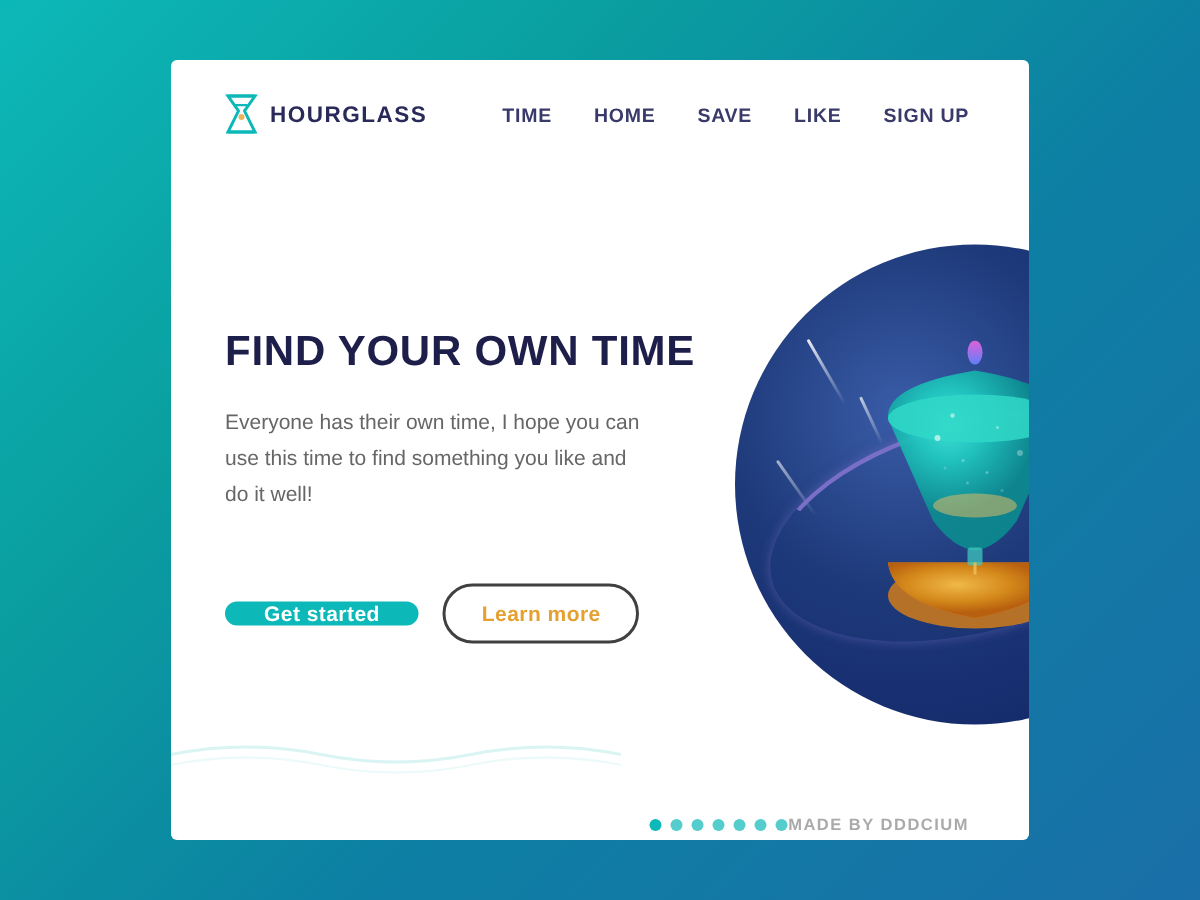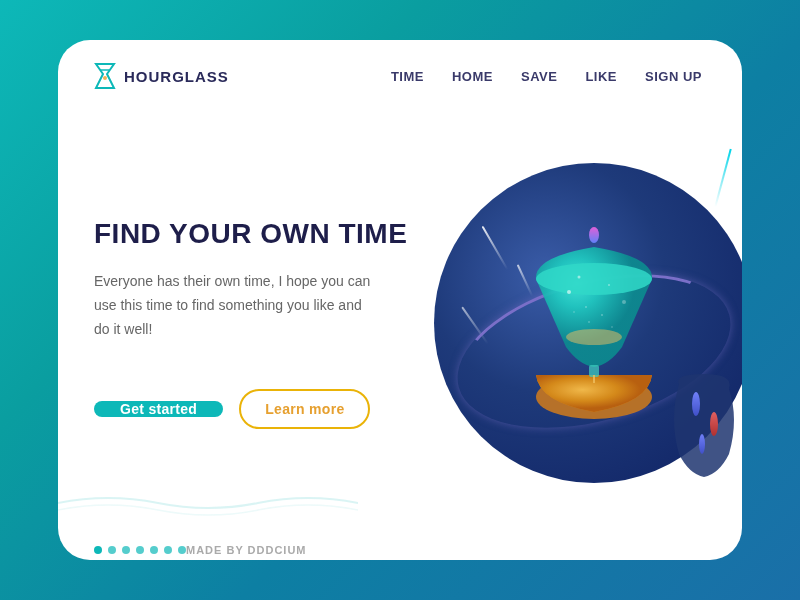--- a/index.html
+++ b/index.html
@@ -9,24 +9,24 @@
       height: 600px;
       display: flex;
       align-items: center;
       justify-content: center;
       background: linear-gradient(135deg, #0db8b8 0%, #0a9ea0 30%, #0d7fa3 60%, #1a6fa8 100%);
       font-family: 'Segoe UI', Arial, sans-serif;
       overflow: hidden;
     }
 
     .card {
-      width: 684px;
+      width: 572px;
       height: 520px;
       background: #fff;
-      border-radius: 32px;
+      border-radius: 4px;
       position: relative;
       overflow: hidden;
       display: flex;
       flex-direction: column;
       gap: 43px;
     }
 
     
     .header {
       display: flex;
@@ -116,21 +116,21 @@
       padding: 0 26px;
       font-size: 14px;
       font-weight: 600;
       cursor: pointer;
       letter-spacing: 0.3px;
     }
 
     .btn-learn-more {
       background: transparent;
       color: #e6a030;
-      border: 2px solid #eab308;
+      border: 2px solid #404040;
       border-radius: 25px;
       padding: 10px 24px;
       font-size: 14px;
       font-weight: 600;
       cursor: pointer;
       letter-spacing: 0.3px;
     }
 
     
     .right-content {
@@ -216,21 +216,21 @@
       width: 2px;
       height: 60px;
       background: linear-gradient(to bottom, #00d4e8, transparent);
       transform: rotate(15deg);
     }
 
     
     .footer {
       display: flex;
       align-items: center;
-      justify-content: flex-start;
+      justify-content: flex-end;
       padding: 8px 40px 16px 36px;
       flex-shrink: 0;
     }
 
     .dots {
       display: flex;
       gap: 6px;
     }
 
     .dot {

